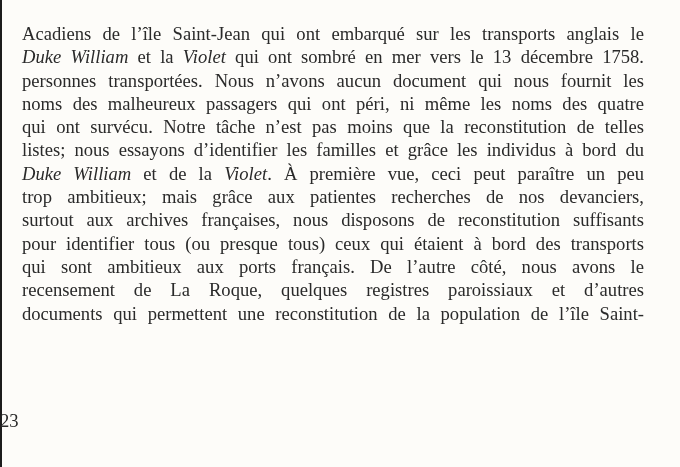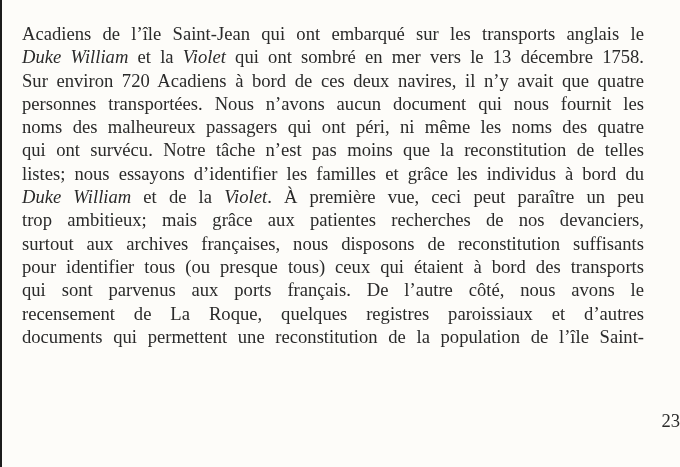--- a/index.html
+++ b/index.html
@@ -42,43 +42,42 @@
       padding-left: 40px;
     }
     .line em {
       font-style: italic;
     }
     .page-number {
       position: absolute;
       left: 0;
       width: 680px;
       top: 410px;
-      text-align: right;
+      text-align: left;
       font-family: "Liberation Serif", serif;
       font-size: 18.6px;
       color: #2a2a2a;
     }
   </style>
 </head>
 <body>
 
 <div class="left-border"></div>
 
 <div class="page">
   <div class="paragraph" id="paragraph">
       <span class="line"><span>Acadiens de l’île Saint-Jean qui ont embarqué sur les transports anglais le</span></span>
       <span class="line"><em>Duke William</em><span> et la </span><em>Violet</em><span> qui ont sombré en mer vers le 13 décembre 1758.</span></span>
-      <span class="line"><span>Sur environ 720 Acadiens à bord de ces deux navires, il n’y avait que quatre</span></span>
       <span class="line"><span>personnes transportées.  Nous n’avons aucun document qui nous fournit les</span></span>
       <span class="line"><span>noms des malheureux passagers qui ont péri, ni même les noms des quatre</span></span>
       <span class="line"><span>qui ont survécu.  Notre tâche n’est pas moins que la reconstitution de telles</span></span>
       <span class="line"><span>listes; nous essayons d’identifier les familles et grâce les individus à bord du</span></span>
       <span class="line"><em>Duke William</em><span> et de la </span><em>Violet</em><span>.  À première vue, ceci peut paraître un peu</span></span>
       <span class="line"><span>trop ambitieux; mais grâce aux patientes recherches de nos devanciers,</span></span>
       <span class="line"><span>surtout aux archives françaises, nous disposons de reconstitution suffisants</span></span>
       <span class="line"><span>pour identifier tous (ou presque tous) ceux qui étaient à bord des transports</span></span>
-      <span class="line"><span>qui sont parvenus aux ports français.  De l’autre côté, nous avons le</span></span>
+      <span class="line"><span>qui sont ambitieux aux ports français.  De l’autre côté, nous avons le</span></span>
       <span class="line"><span>recensement de La Roque, quelques registres paroissiaux et d’autres</span></span>
       <span class="line last-line"><span>documents qui permettent une reconstitution de la population de l’île Saint-</span></span>
     </div>
 </div>
 
 <div class="page-number">23</div>
 
 </body></html>

